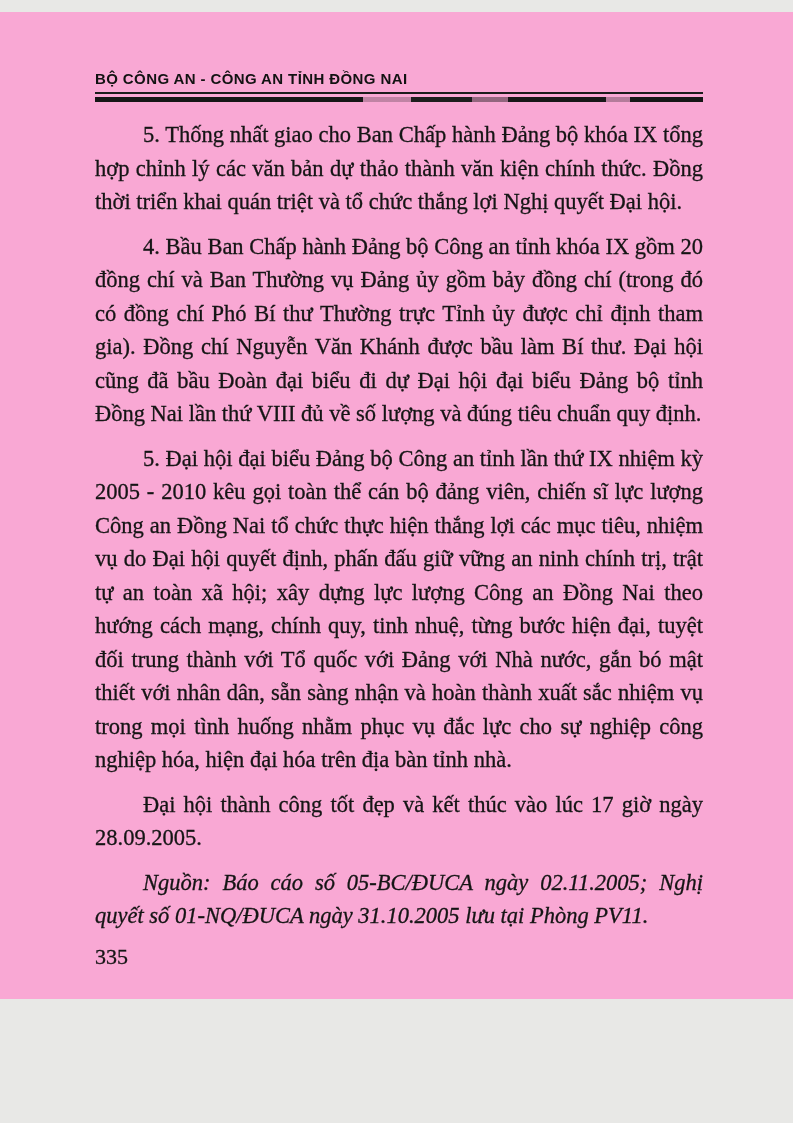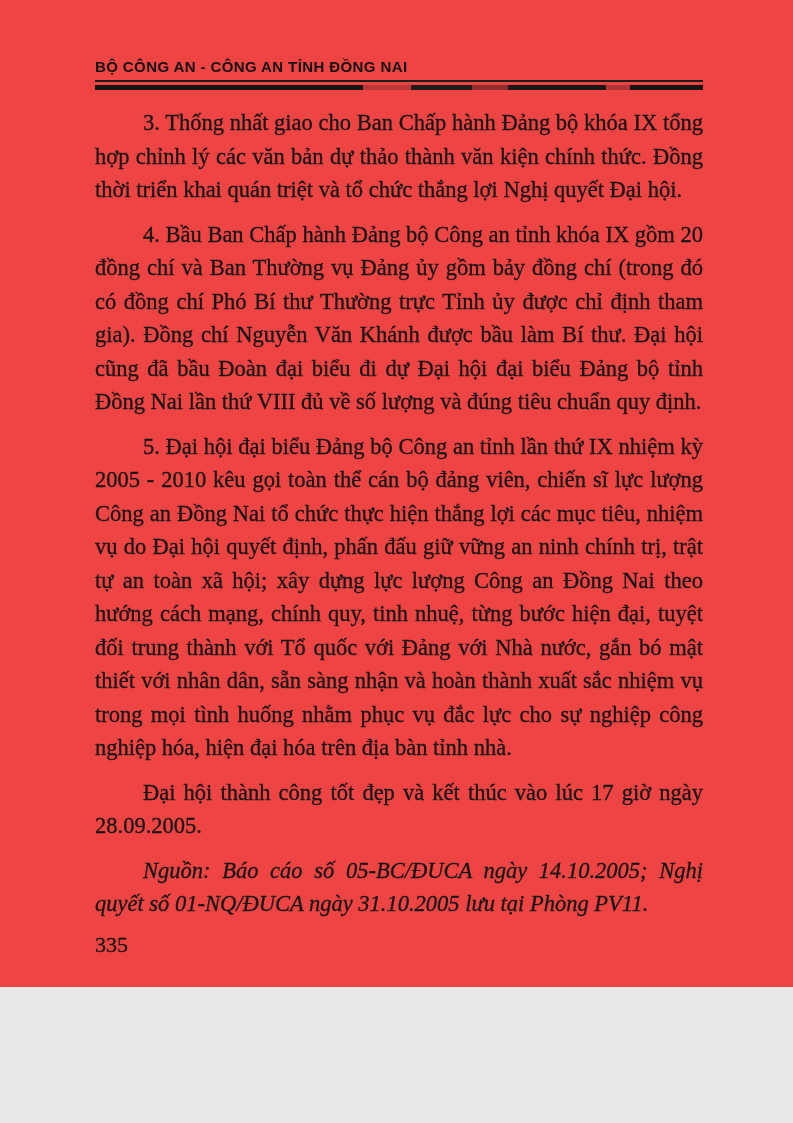--- a/index.html
+++ b/index.html
@@ -5,22 +5,22 @@
   * { box-sizing: border-box; }
   html, body {
     margin: 0;
     padding: 0;
     background: #e8e8e6;
   }
   .page {
     position: relative;
     width: 793px;
     height: 987px;
-    margin: 0 auto;
-    background: #ef4444;
+    margin: 12px auto;
+    background: #f9a8d4;
     overflow: hidden;
     font-family: "Liberation Serif", "DejaVu Serif", serif;
     color: #151515;
   }
   .content {
     position: absolute;
     left: 95px;
     right: 90px;
     top: 58px;
   }
@@ -75,23 +75,23 @@
 
     <header>
       <div class="header-title">BỘ CÔNG AN - CÔNG AN TỈNH ĐỒNG NAI</div>
       <div class="header-rule">
         <div class="rule-thin"></div>
         <div class="rule-thick"></div>
       </div>
     </header>
 
     <main>
-      <p>3. Thống nhất giao cho Ban Chấp hành Đảng bộ khóa IX tổng hợp chỉnh lý các văn bản dự thảo thành văn kiện chính thức. Đồng thời triển khai quán triệt và tổ chức thắng lợi Nghị quyết Đại hội.</p>
+      <p>5. Thống nhất giao cho Ban Chấp hành Đảng bộ khóa IX tổng hợp chỉnh lý các văn bản dự thảo thành văn kiện chính thức. Đồng thời triển khai quán triệt và tổ chức thắng lợi Nghị quyết Đại hội.</p>
       <p>4. Bầu Ban Chấp hành Đảng bộ Công an tỉnh khóa IX gồm 20 đồng chí và Ban Thường vụ Đảng ủy gồm bảy đồng chí (trong đó có đồng chí Phó Bí thư Thường trực Tỉnh ủy được chỉ định tham gia). Đồng chí Nguyễn Văn Khánh được bầu làm Bí thư. Đại hội cũng đã bầu Đoàn đại biểu đi dự Đại hội đại biểu Đảng bộ tỉnh Đồng Nai lần thứ VIII đủ về số lượng và đúng tiêu chuẩn quy định.</p>
       <p>5. Đại hội đại biểu Đảng bộ Công an tỉnh lần thứ IX nhiệm kỳ 2005 - 2010 kêu gọi toàn thể cán bộ đảng viên, chiến sĩ lực lượng Công an Đồng Nai tổ chức thực hiện thắng lợi các mục tiêu, nhiệm vụ do Đại hội quyết định, phấn đấu giữ vững an ninh chính trị, trật tự an toàn xã hội; xây dựng lực lượng Công an Đồng Nai theo hướng cách mạng, chính quy, tinh nhuệ, từng bước hiện đại, tuyệt đối trung thành với Tổ quốc với Đảng với Nhà nước, gắn bó mật thiết với nhân dân, sẵn sàng nhận và hoàn thành xuất sắc nhiệm vụ trong mọi tình huống nhằm phục vụ đắc lực cho sự nghiệp công nghiệp hóa, hiện đại hóa trên địa bàn tỉnh nhà.</p>
       <p>Đại hội thành công tốt đẹp và kết thúc vào lúc 17 giờ ngày 28.09.2005.</p>
-      <p class="source">Nguồn: Báo cáo số 05-BC/ĐUCA ngày 14.10.2005; Nghị quyết số 01-NQ/ĐUCA ngày 31.10.2005 lưu tại Phòng PV11.</p>
+      <p class="source">Nguồn: Báo cáo số 05-BC/ĐUCA ngày 02.11.2005; Nghị quyết số 01-NQ/ĐUCA ngày 31.10.2005 lưu tại Phòng PV11.</p>
     </main>
 
     <div class="page-number">335</div>
 
   </div>
 </div>
 
 </body></html>

